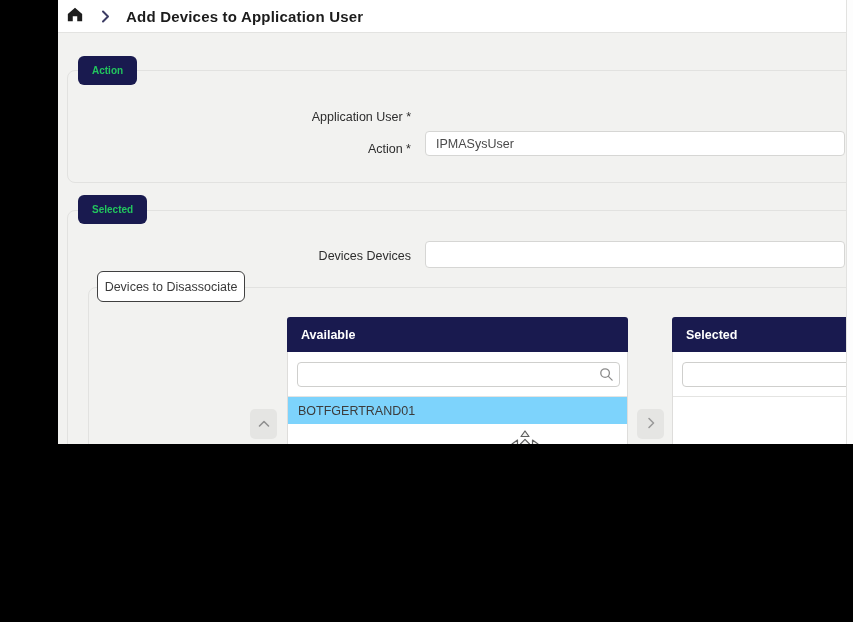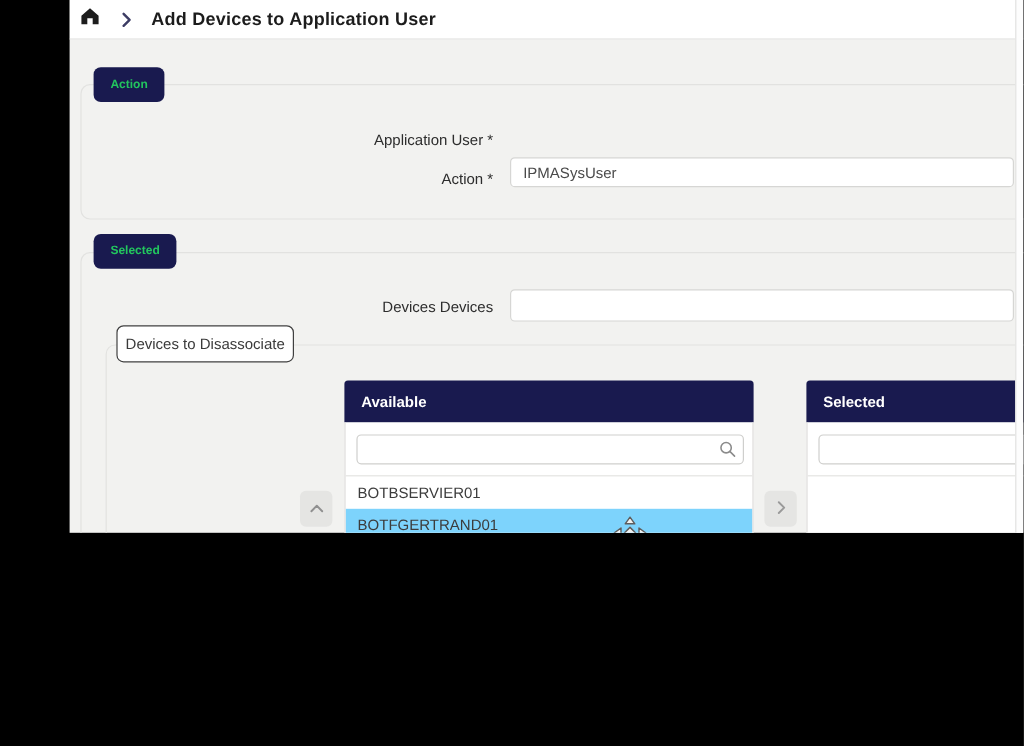--- a/index.html
+++ b/index.html
@@ -108,21 +108,20 @@
       <div class="panel-search" style="width:323px;">
         <input type="text" value="" style="">
         <span class="mag">
           <svg width="15" height="15" viewBox="0 0 16 16">
               <circle cx="6.5" cy="6.5" r="4.6" fill="none" stroke="#8b8b8b" stroke-width="1.4"></circle>
               <line x1="10" y1="10" x2="14" y2="14" stroke="#8b8b8b" stroke-width="1.4" stroke-linecap="round"></line>
             </svg>
         </span>
       </div>
       <div class="list-area">
-        <div class="list-row">BOTBSERVIER01</div>
         <div class="list-row alt">BOTFGERTRAND01</div>
       </div>
     </div>
 
     <div class="move-cursor">
       <svg width="34" height="34" viewBox="0 0 34 34">
         <g fill="#f2f2f0" stroke="#5e5e5e" stroke-width="1.2" stroke-linejoin="round">
           <path d="M17 4 L21 9.5 H13 Z"></path>
           <path d="M17 30 L13 24.5 H21 Z"></path>
           <path d="M4 17 L9.5 13 V21 Z"></path>

